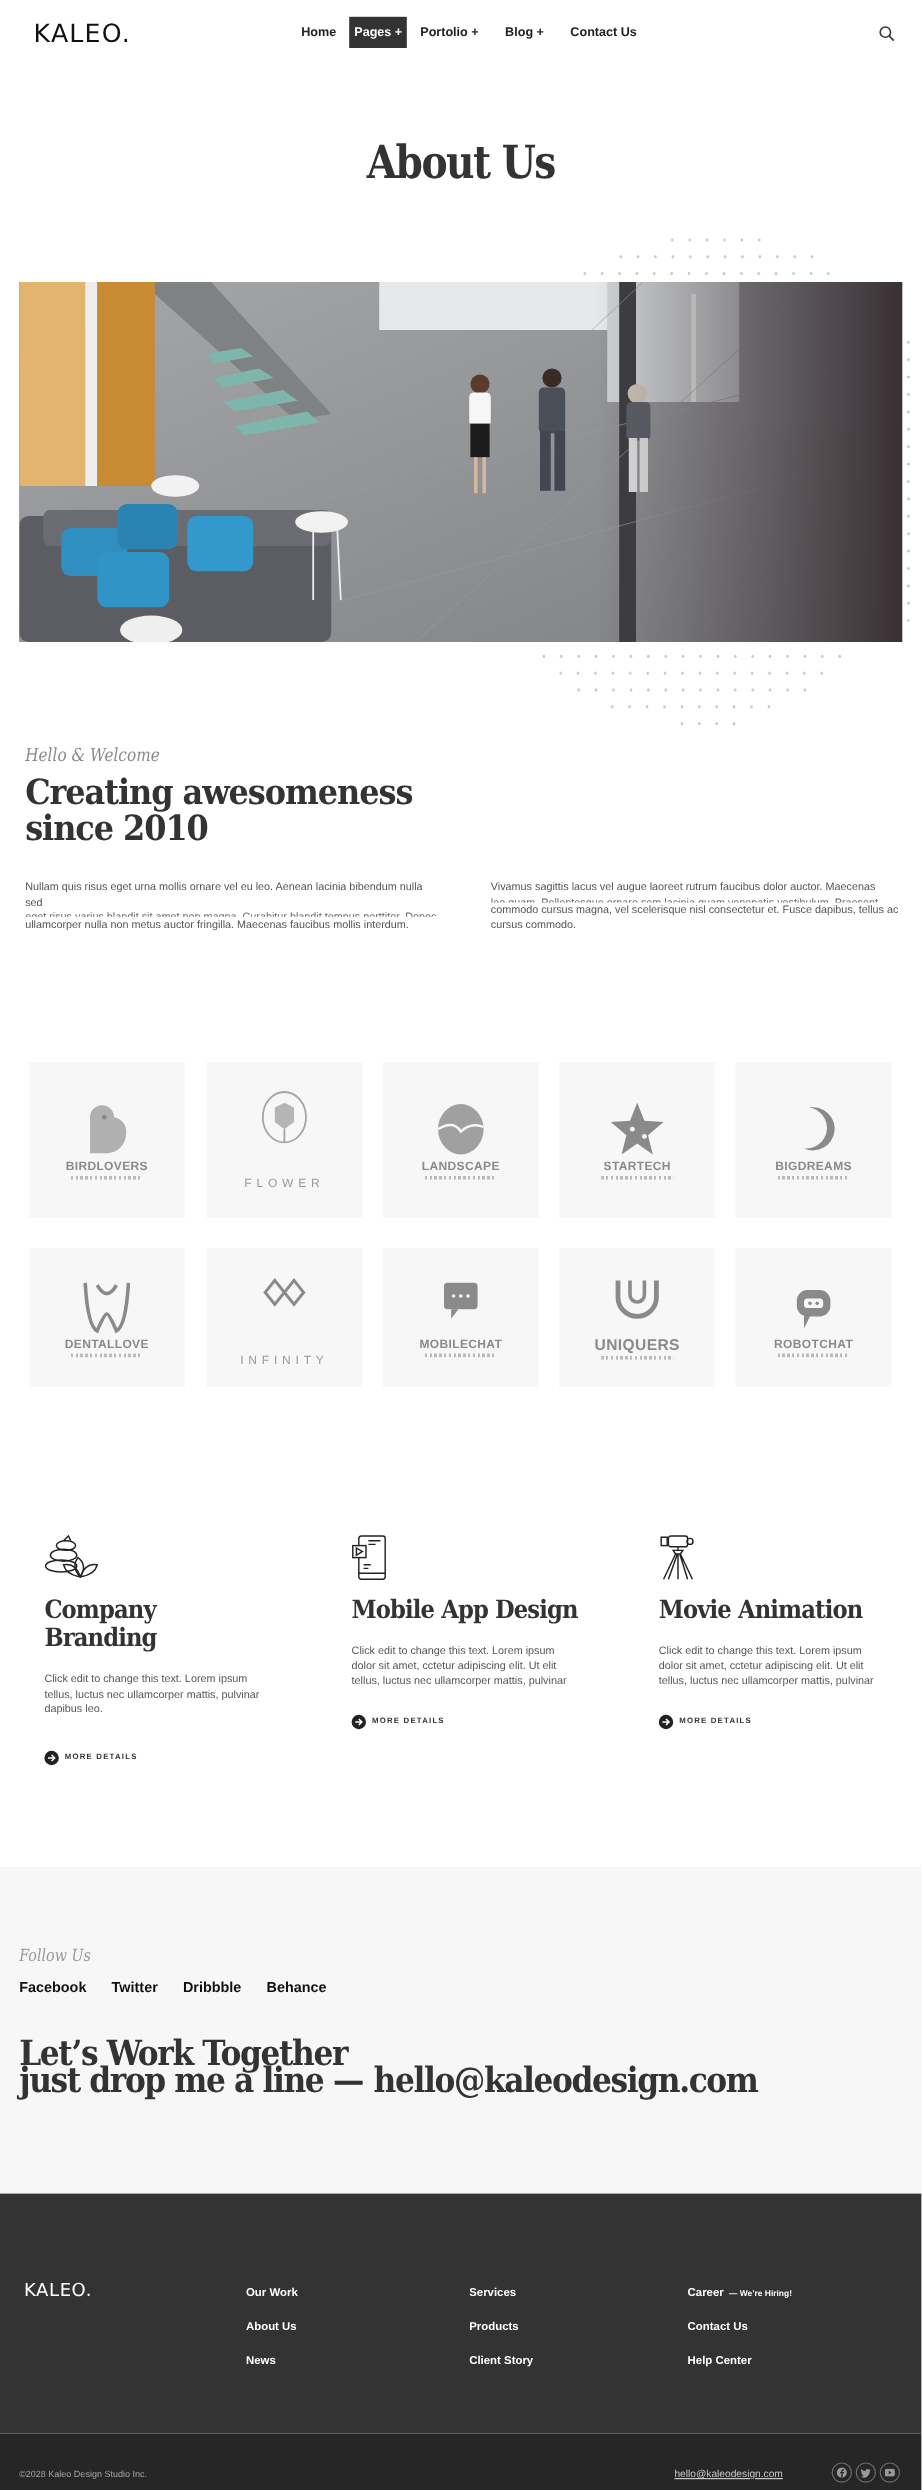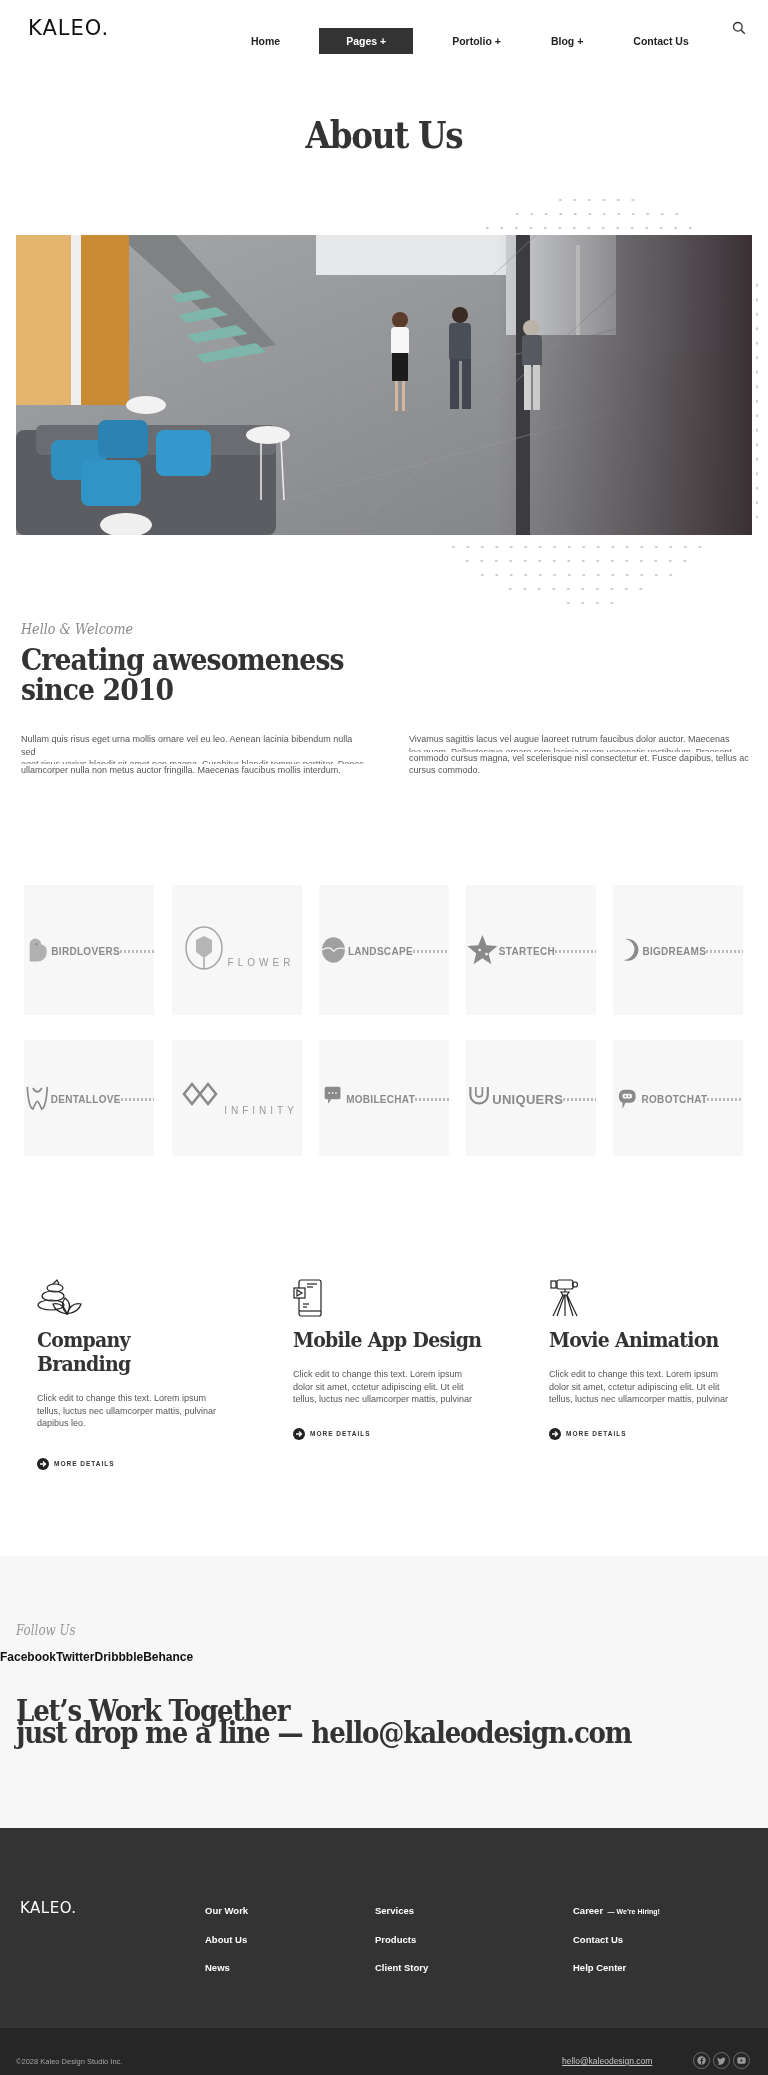--- a/index.html
+++ b/index.html
@@ -2,58 +2,58 @@
 <html><head>
 <meta charset="utf-8">
 <style>
   * { box-sizing: border-box; margin: 0; padding: 0; }
   html, body { width: 768px; background: #ffffff; }
   body { font-family: "Liberation Sans", sans-serif; color: #333333; position: relative; height: 2075px; overflow: hidden; }
 
   
   .header { position: absolute; left: 0; top: 0; width: 768px; height: 58px; }
   .logo { position: absolute; left: 28px; top: 16px; font-family: "DejaVu Sans", sans-serif; font-size: 21px; letter-spacing: 1px; color: #111; font-weight: 400; }
-  .nav { position: absolute; left: 240px; top: 28px; display: flex; height: 26px; gap: 28px; }
+  .nav { position: absolute; left: 240px; top: 14px; display: flex; height: 26px; }
   .nav-item { display: flex; align-items: center; padding: 0 11px; font-size: 10.5px; font-weight: 700; color: #222; height: 26px; font-family: "Liberation Sans", sans-serif; }
-  .nav-item.active { background: #333333; color: #fff; padding: 0 27px; }
+  .nav-item.active { background: #333333; color: #fff; padding: 0 4px; }
   .search-icon { position: absolute; left: 732px; top: 21px; width: 14px; height: 14px; }
 
   .page-title { position: absolute; left: 0; width: 768px; top: 112px; text-align: center; font-family: "DejaVu Serif", serif; font-weight: 700; font-size: 38px; letter-spacing: -1.5px; color: #333; transform: scaleX(0.86); }
 
   
   .dots { position: absolute; background-image: radial-gradient(circle, #c9c9c9 1px, transparent 1.4px); background-size: 14.5px 14.5px; }
 
   
   .hero { position: absolute; left: 16px; top: 235px; width: 736px; height: 300px; overflow: hidden; background: #8d8e90; }
   .hero svg { display:block; }
 
   .hello { position: absolute; left: 21px; top: 620px; font-family: "DejaVu Serif", serif; font-style: italic; font-size: 15px; color: #8a8a8a; transform: scaleX(0.85); transform-origin: left; }
   .headline { position: absolute; left: 21px; top: 645px; font-family: "DejaVu Serif", serif; font-weight: 700; font-size: 29px; line-height: 30px; color: #333; letter-spacing: -1px; transform: scaleX(0.92); transform-origin: left; width: 420px; }
   .para { position: absolute; top: 733px; font-size: 9px; line-height: 12.5px; color: #555; width: 345px; }
   .para .clip { display:block; height: 6px; overflow:hidden; line-height: 12px; color:#666; }
 
   
-  .logo-card { position: absolute; width: 130px; background: #f7f7f7; display: flex; flex-direction: row; align-items: center; justify-content: center; }
+  .logo-card { position: absolute; width: 130px; background: #f7f7f7; display: flex; flex-direction: column; align-items: center; justify-content: center; }
   .logo-card .mark { width: 48px; height: 48px; }
   .logo-card .name { font-size: 10px; font-weight: 700; color: #8a8a8a; letter-spacing: 0.3px; margin-top: 2px; }
   .logo-card .name.light { font-weight: 400; letter-spacing: 4px; color: #999; font-size: 10px; margin-top: 24px; }
   .logo-card .slogan { font-size: 3px; letter-spacing: 1.4px; color: #aaa; margin-top: 2px; height: 3px; background: repeating-linear-gradient(90deg,#bbb 0 2px,transparent 2px 4px); width: 60px; }
 
   
   .svc { position: absolute; width: 200px; }
   .svc-icon { width: 46px; height: 40px; }
   .svc-title { font-family: "DejaVu Serif", serif; font-weight: 700; font-size: 21px; line-height: 24px; letter-spacing: -0.8px; color: #333; margin-top: 6px; transform: scaleX(0.9); transform-origin: left; width: 230px; }
   .svc-text { font-size: 9px; line-height: 12.5px; color: #555; width: 180px; }
   .more { display: flex; align-items: center; gap: 5px; font-size: 6.5px; letter-spacing: 1px; color: #333; font-weight: 700; }
   .more .circ { width: 12px; height: 12px; border-radius: 50%; background: #222; display:flex; align-items:center; justify-content:center; }
 
   
   .contact { position: absolute; left: 0; top: 1556px; width: 768px; height: 272px; background: #f7f7f7; }
   .follow { position: absolute; left: 16px; top: 1622px; font-family: "DejaVu Serif", serif; font-style: italic; font-size: 14px; color: #999; transform: scaleX(0.85); transform-origin: left; }
-  .socials { position: absolute; left: 0; top: 1647px; display: flex; }
+  .socials { position: absolute; left: 16px; top: 1647px; display: flex; gap: 21px; }
   .socials span { font-size: 12px; font-weight: 700; color: #111; }
   .work1 { position: absolute; left: 16px; top: 1696px; font-family: "DejaVu Serif", serif; font-weight: 700; font-size: 29px; letter-spacing: -1.3px; color: #333; line-height: 30px; transform: scaleX(0.9); transform-origin: left; white-space: nowrap; }
   .work2 { position: absolute; left: 16px; top: 1718px; font-family: "DejaVu Serif", serif; font-weight: 700; font-size: 29px; letter-spacing: -1.3px; color: #333; line-height: 30px; transform: scaleX(0.9); transform-origin: left; white-space: nowrap; }
   .work2 .mail { margin-left: 10px; }
 
   
   .footer { position: absolute; left: 0; top: 1828px; width: 768px; height: 200px; background: #333333; }
   .flogo { position: absolute; left: 20px; top: 1899px; font-family: "DejaVu Sans", sans-serif; font-size: 15px; color: #fff; letter-spacing: 0.5px; }
   .fcol { position: absolute; top: 1900px; display: flex; flex-direction: column; gap: 10.5px; }
   .fcol span { font-size: 9.5px; font-weight: 700; color: #fff; line-height: 11px; }
@@ -357,21 +357,21 @@
   <span>just drop me a line —</span><a class="mail">hello@kaleodesign.com</a>
 </div>
 
 <div class="footer"></div>
 <div class="flogo">KALEO.</div>
 <div class="fcol" style="left:205px;">
   <a><span>Our Work</span></a>
   <a><span>About Us</span></a>
   <a><span>News</span></a>
 </div>
-<div class="fcol" style="left:375px;justify-content:center;">
+<div class="fcol" style="left:391px;justify-content:center;">
   <a><span>Services</span></a>
   <a><span>Products</span></a>
   <a><span>Client Story</span></a>
 </div>
 <div class="fcol" style="left:573px;">
   <a><span>Career</span> <span class="sub">— We’re Hiring!</span></a>
   <a><span>Contact Us</span></a>
   <a><span>Help Center</span></a>
 </div>
 

